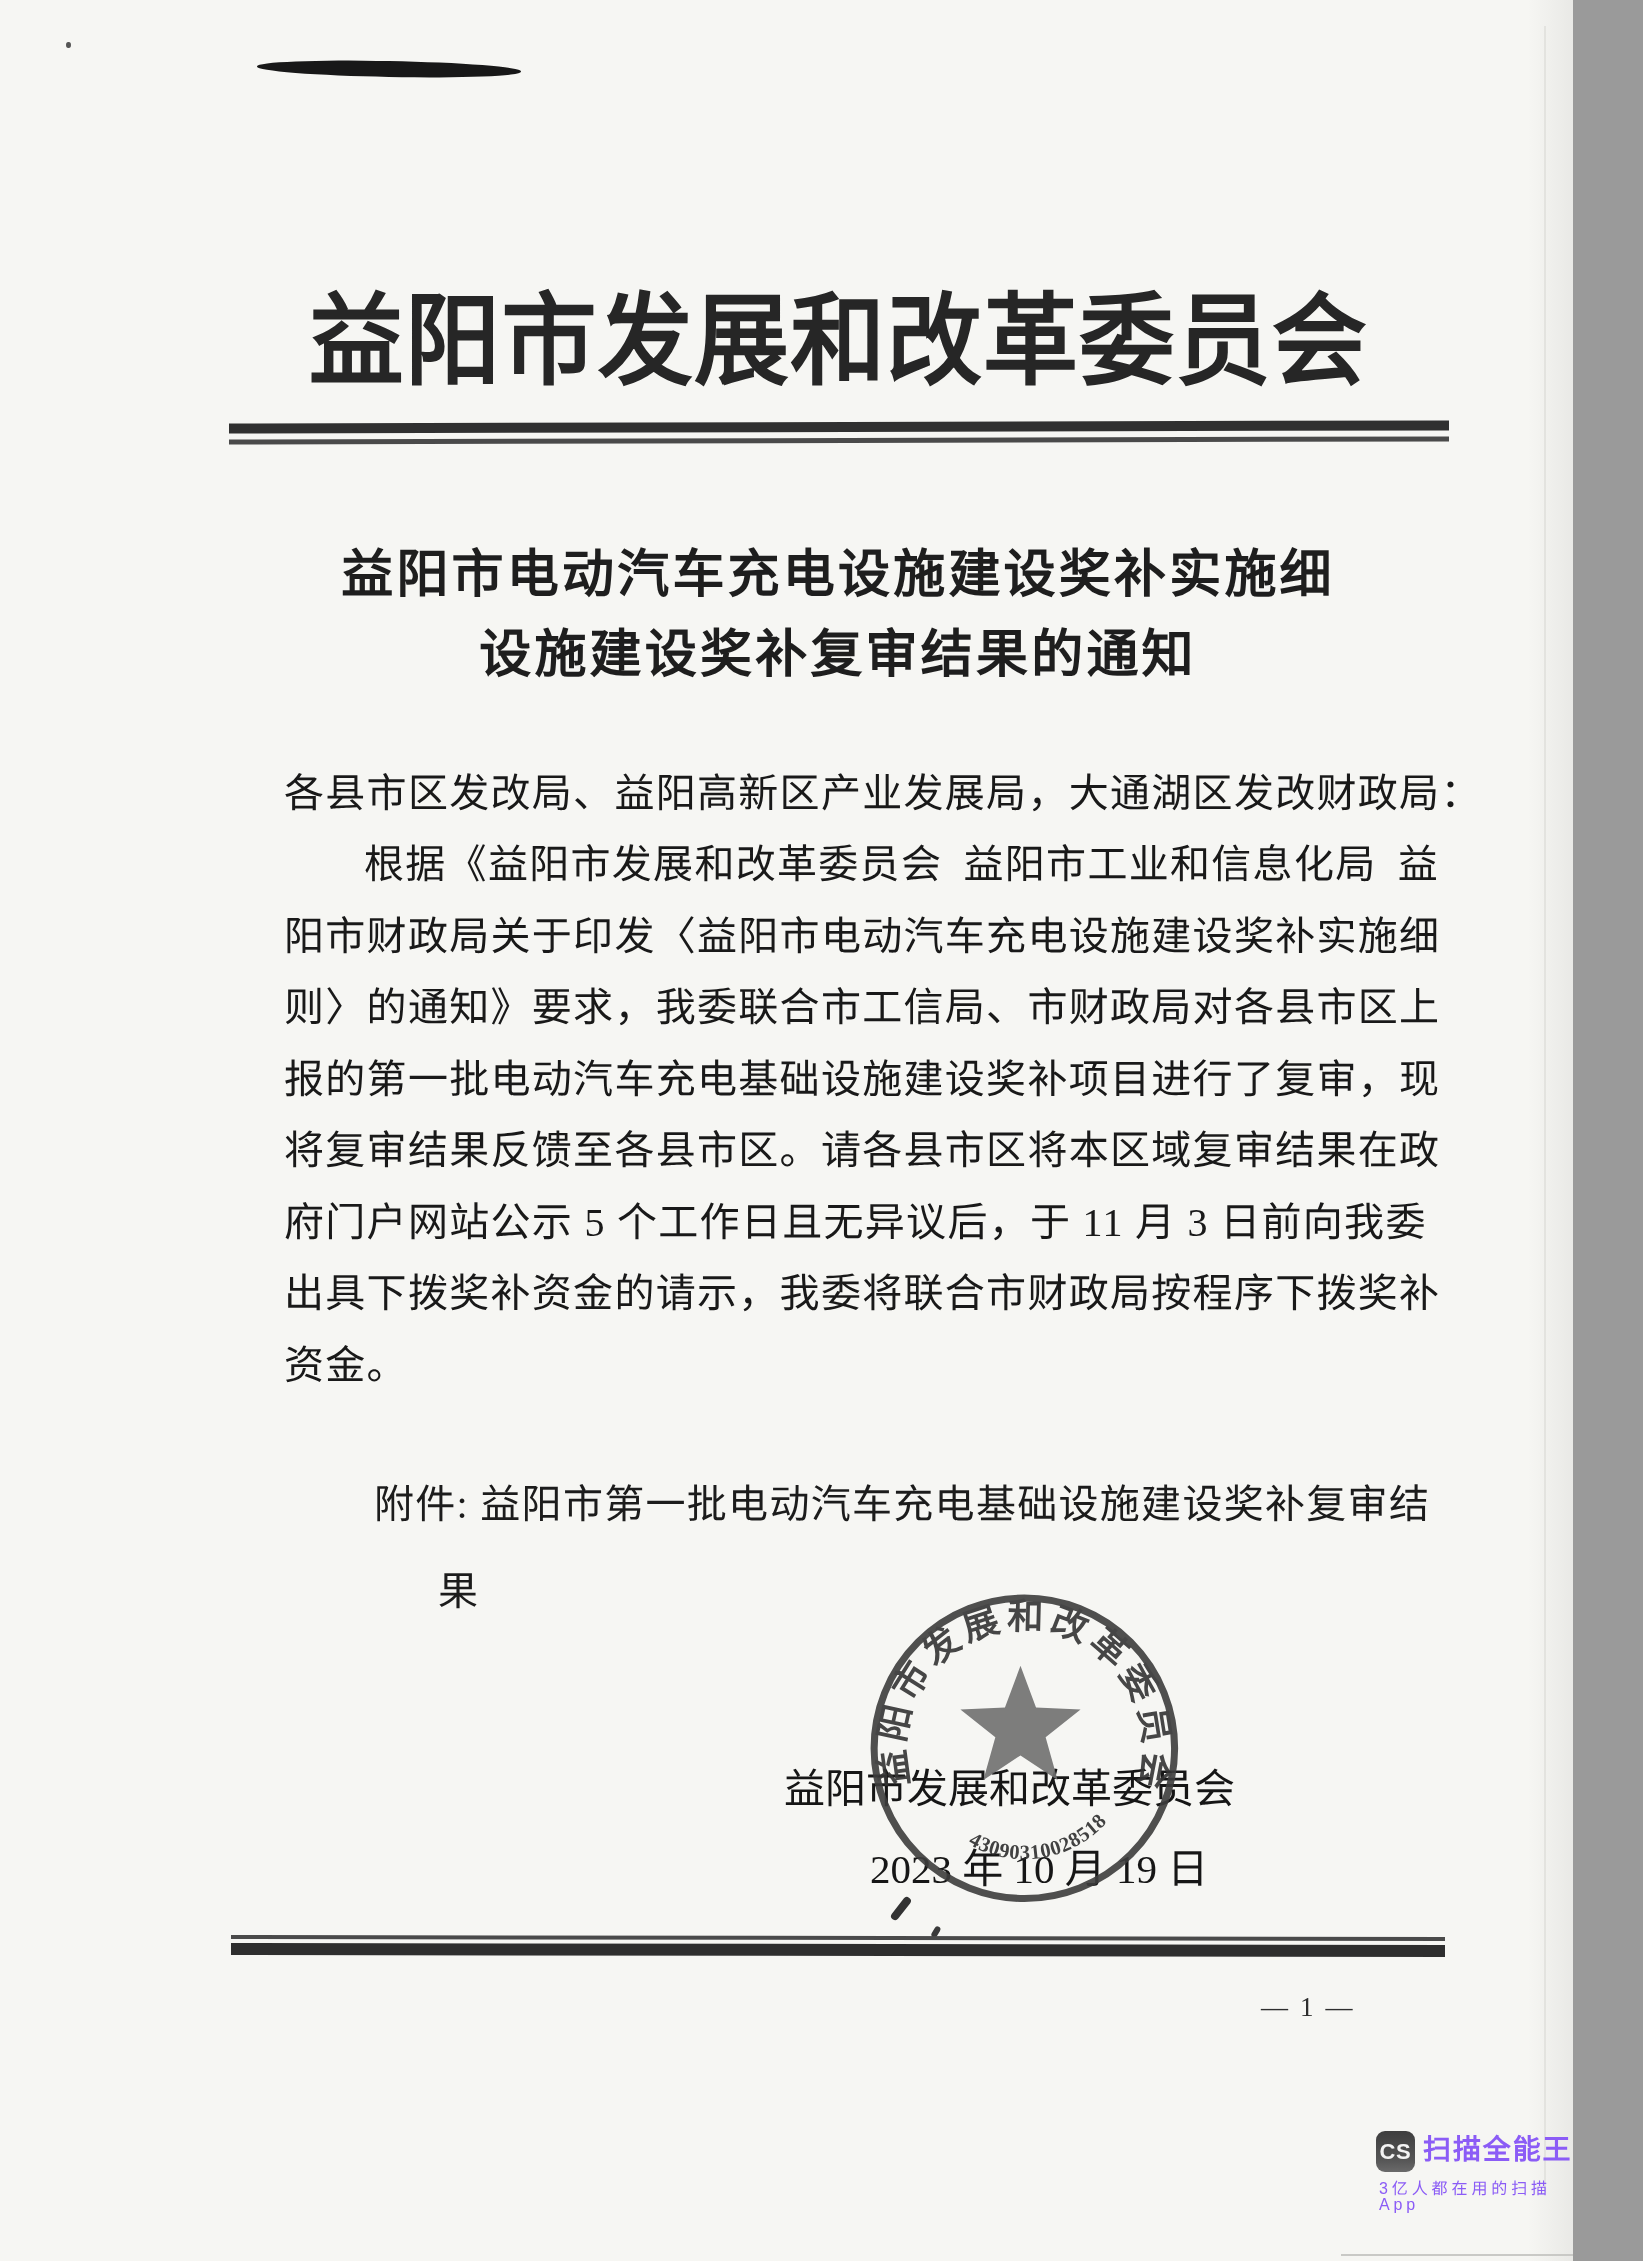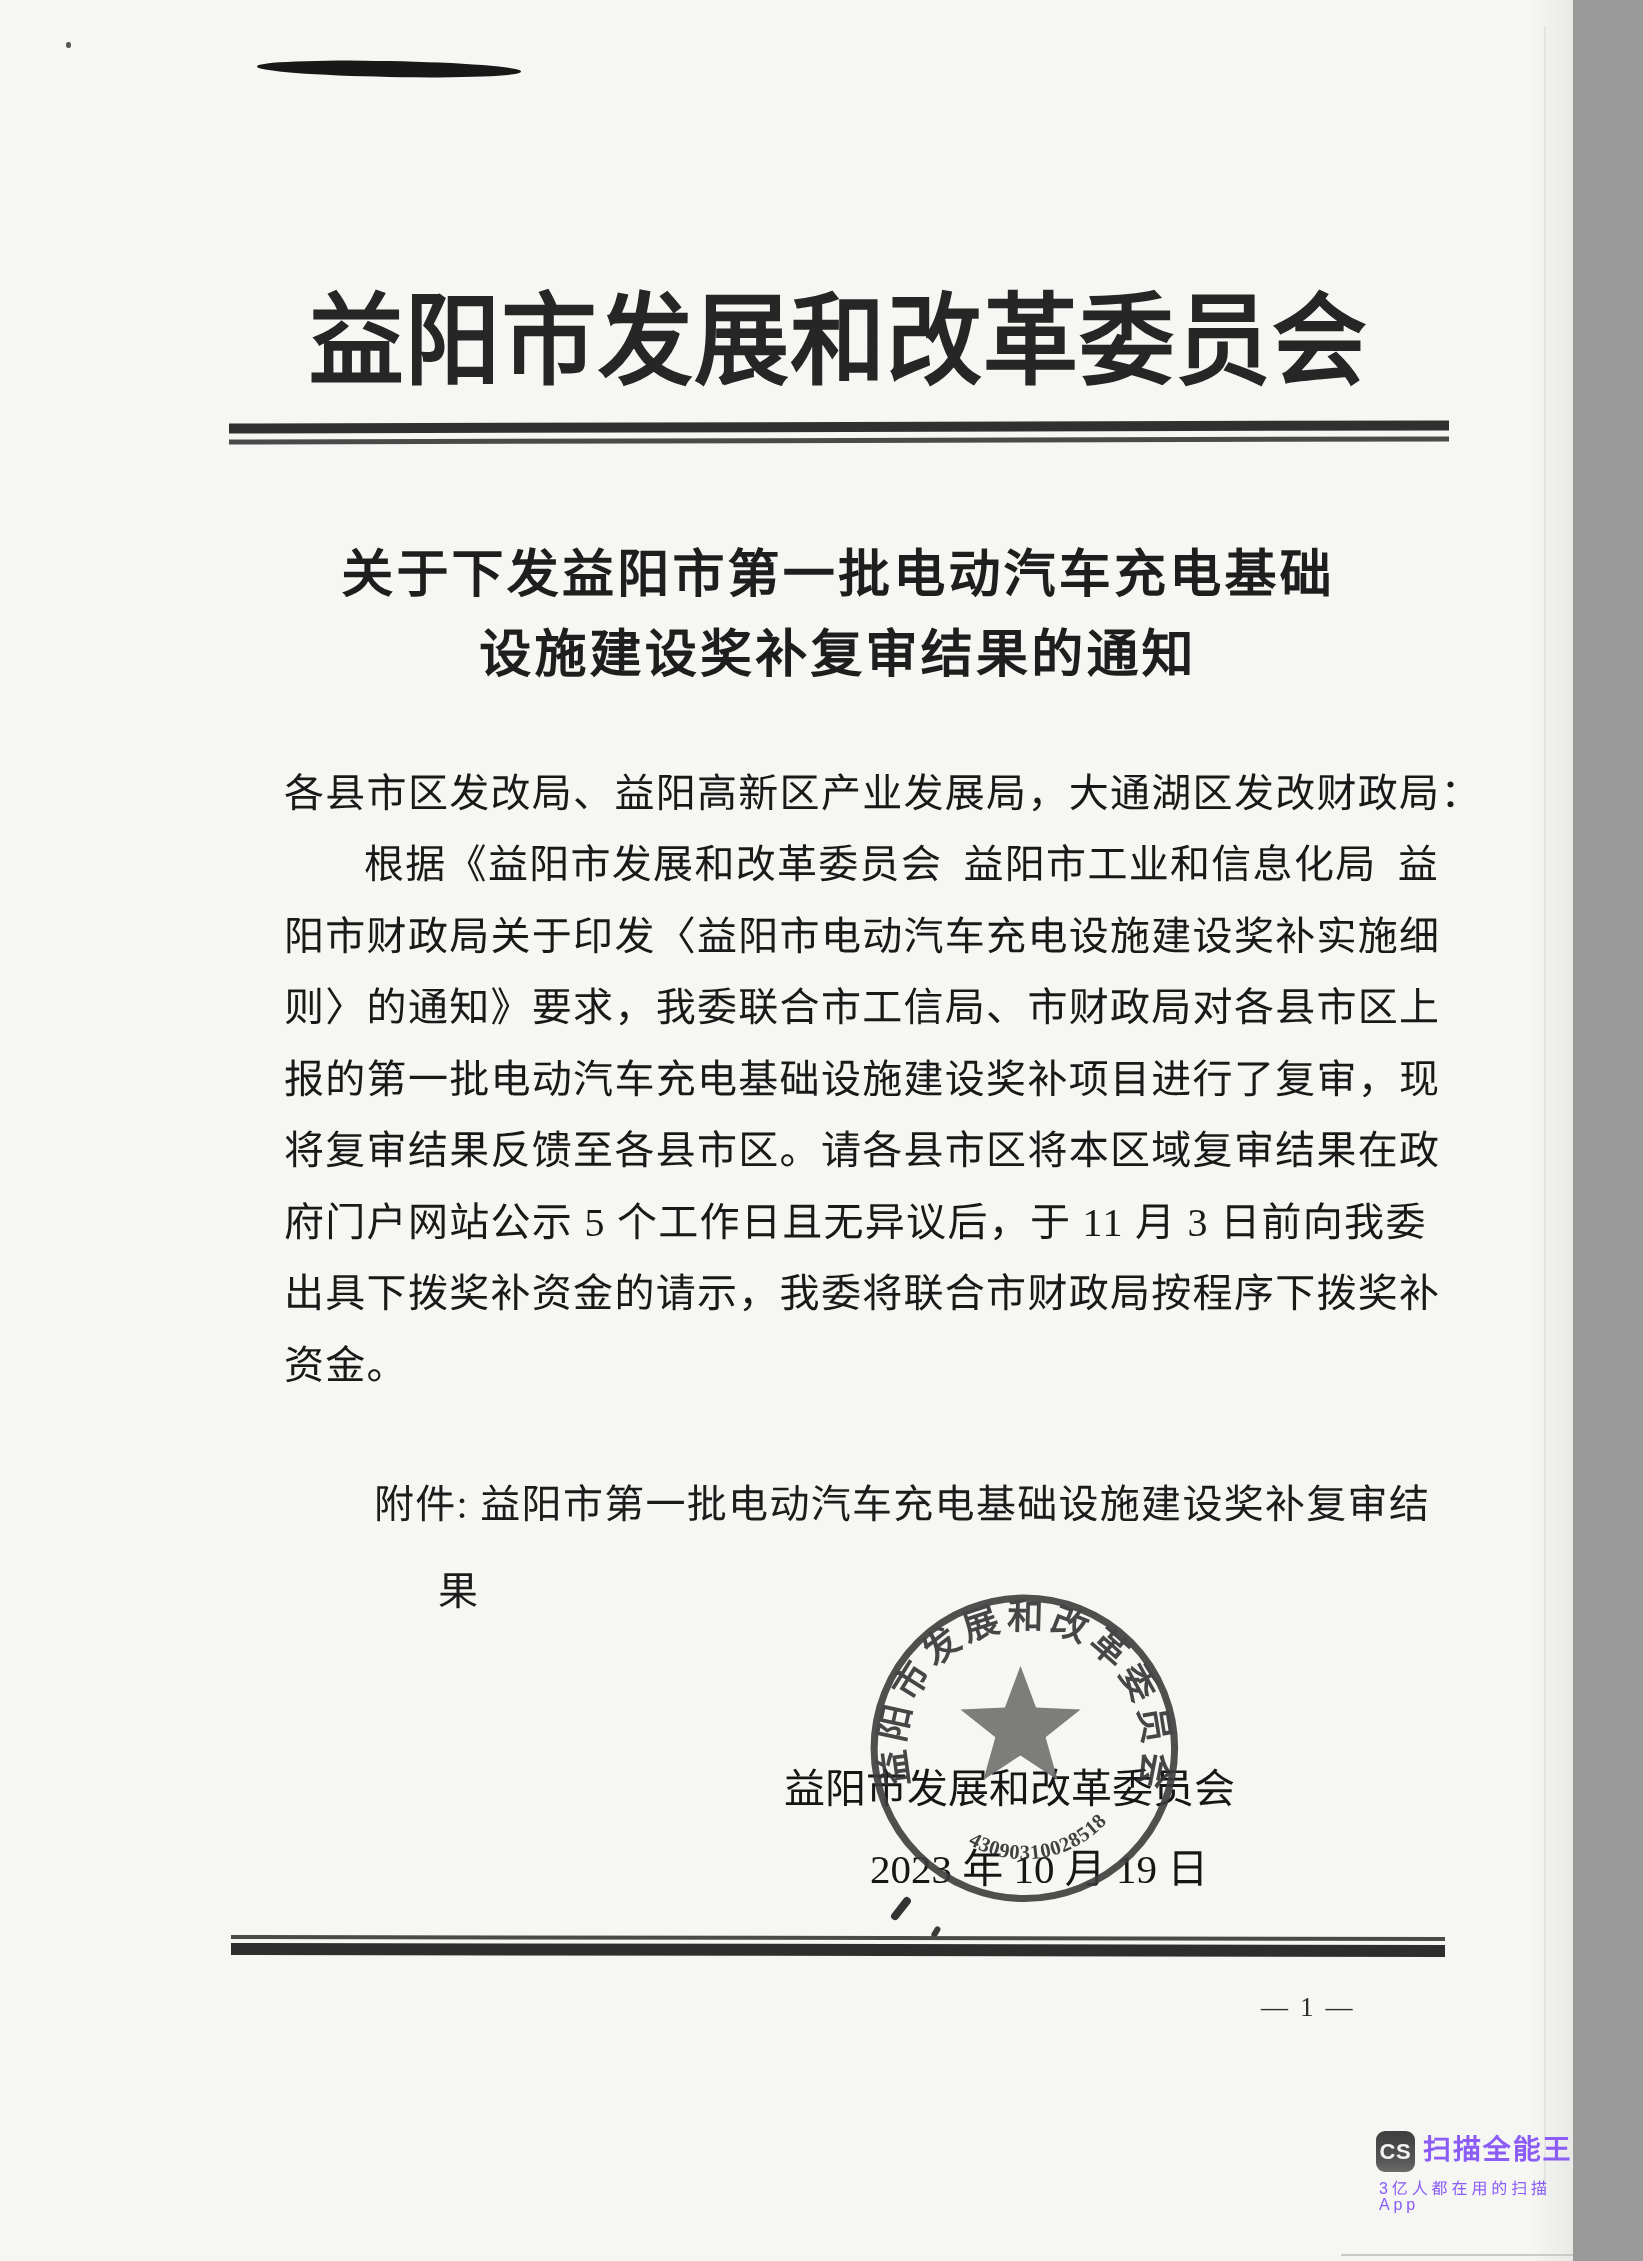--- a/index.html
+++ b/index.html
@@ -79,21 +79,21 @@
   <div class="streak"></div>
   <div class="dot1"></div>
   <div class="edge-shadow"></div>
   <div class="edge-line"></div>
   <div class="bottom-edge"></div>
 
   <div class="letterhead">益阳市发展和改革委员会</div>
   <div class="rule rule-top-thick"></div>
   <div class="rule rule-top-thin"></div>
 
-  <div class="doc-title l1">关于下发益阳市第一批电动汽车充电基础</div>
+  <div class="doc-title l1">益阳市电动汽车充电设施建设奖补实施细</div>
   <div class="doc-title l2">设施建设奖补复审结果的通知</div>
 
   <div>
     <div class="bline" style="top:774px">各县市区发改局、益阳高新区产业发展局，大通湖区发改财政局：</div>
     <div class="bline indent" style="top:845px">根据《益阳市发展和改革委员会 益阳市工业和信息化局 益</div>
     <div class="bline" style="top:917px">阳市财政局关于印发〈益阳市电动汽车充电设施建设奖补实施细</div>
     <div class="bline" style="top:988px">则〉的通知》要求，我委联合市工信局、市财政局对各县市区上</div>
     <div class="bline" style="top:1060px">报的第一批电动汽车充电基础设施建设奖补项目进行了复审，现</div>
     <div class="bline" style="top:1131px">将复审结果反馈至各县市区。请各县市区将本区域复审结果在政</div>
     <div class="bline" style="top:1203px">府门户网站公示 5 个工作日且无异议后，于 11 月 3 日前向我委</div>

